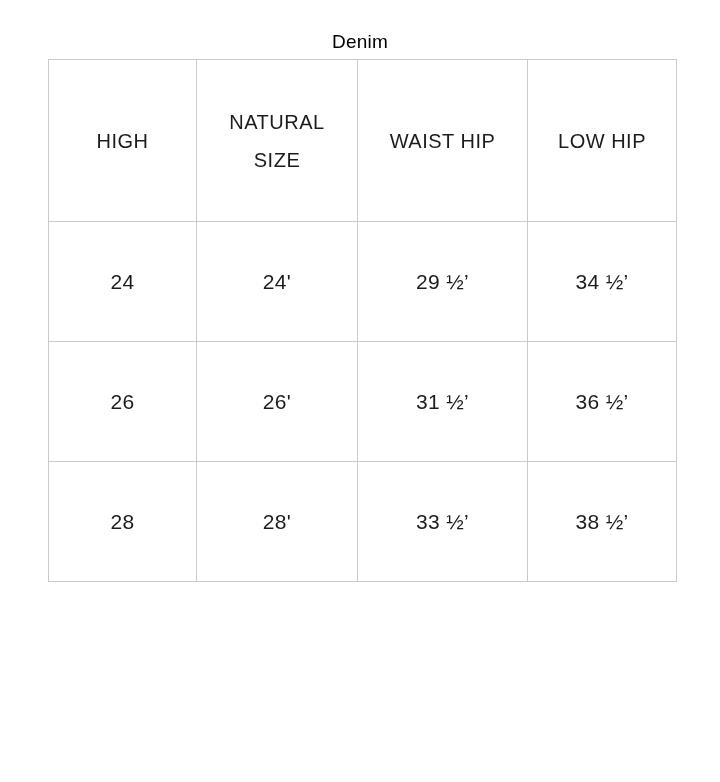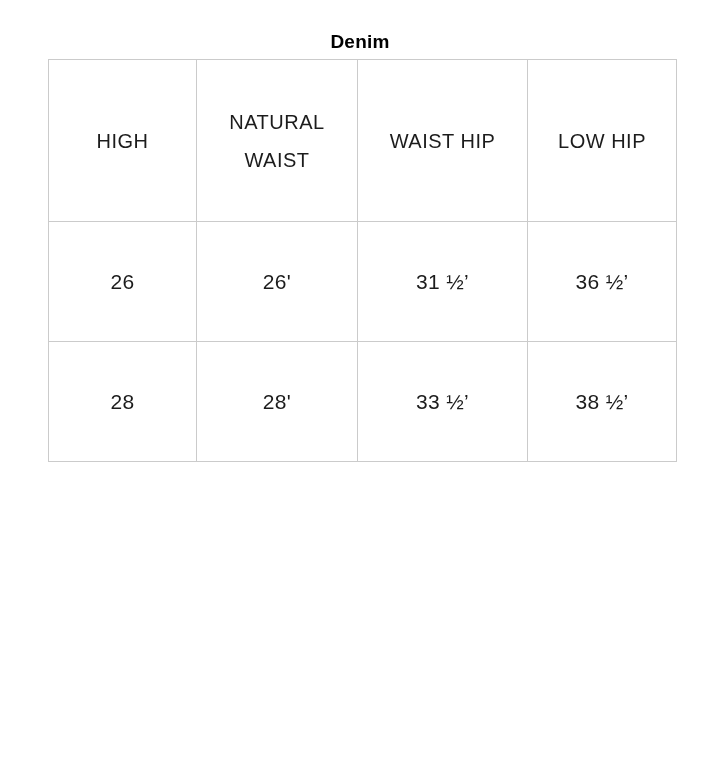--- a/index.html
+++ b/index.html
@@ -13,21 +13,21 @@
     font-family: "Liberation Sans", sans-serif;
     color: #1c1c1c;
   }
   .page-title {
     position: absolute;
     top: 31px;
     left: 0;
     width: 720px;
     text-align: center;
     font-size: 19px;
-    font-weight: bold;
+    font-weight: normal;
     color: #000000;
     letter-spacing: 0.2px;
   }
   table.size-chart {
     position: absolute;
     left: 48px;
     top: 59px;
     width: 628px;
     border-collapse: collapse;
     table-layout: fixed;
@@ -66,26 +66,32 @@
 <table class="size-chart">
   <colgroup>
     <col style="width:148px">
     <col style="width:161px">
     <col style="width:170px">
     <col style="width:149px">
   </colgroup>
   <thead>
     <tr>
       <th>HIGH</th>
-      <th>NATURAL WAIST</th>
+      <th>NATURAL SIZE</th>
       <th>WAIST HIP</th>
       <th>LOW HIP</th>
     </tr>
   </thead>
   <tbody>
+    <tr>
+      <td>24</td>
+      <td>24'</td>
+      <td>29 ½’</td>
+      <td>34 ½’</td>
+    </tr>
     <tr>
       <td>26</td>
       <td>26'</td>
       <td>31 ½’</td>
       <td>36 ½’</td>
     </tr>
     <tr>
       <td>28</td>
       <td>28'</td>
       <td>33 ½’</td>

